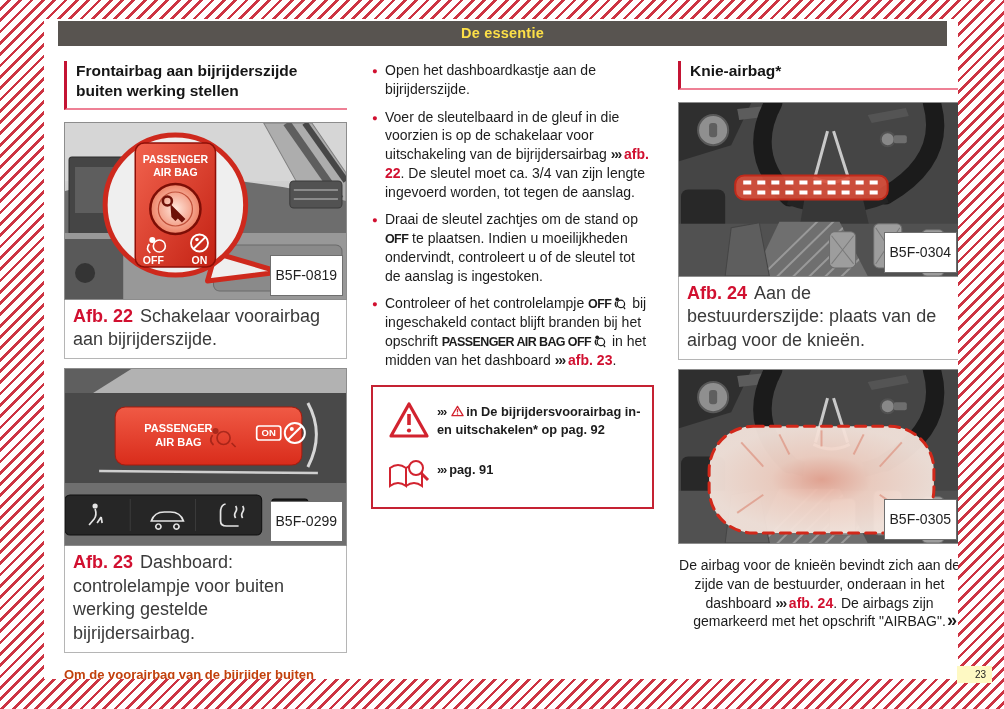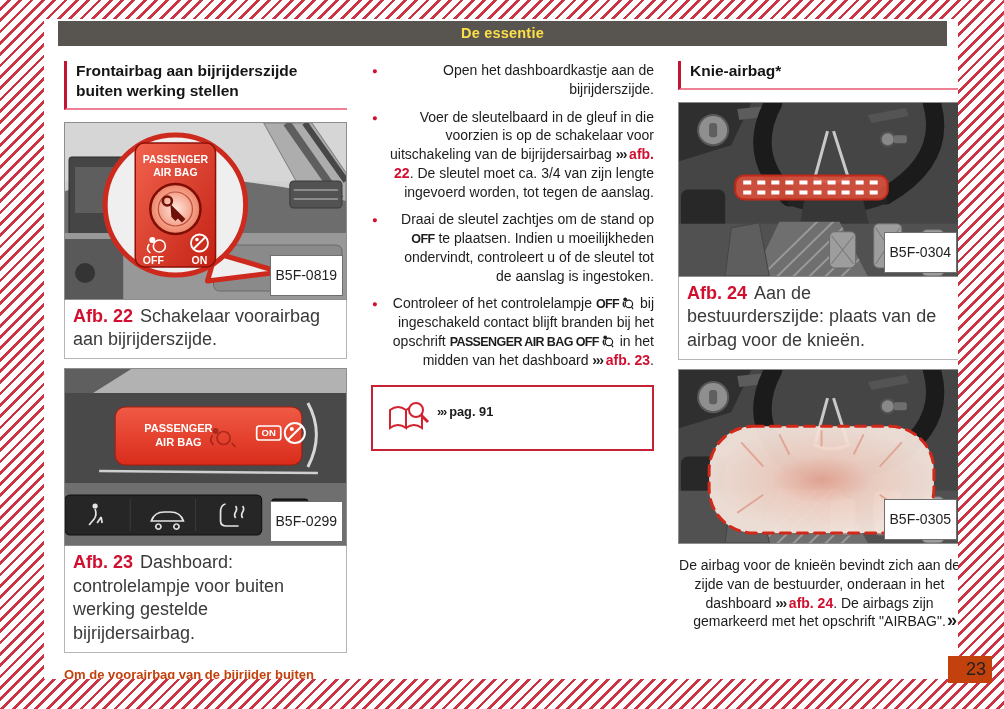--- a/index.html
+++ b/index.html
@@ -40,38 +40,38 @@
   .fig-cap{
     border:1px solid #b5b5b5;margin-top:-1px;background:#fff;
     padding:5px 12px 7px 8px;font-size:18px;line-height:1.3;color:#3a3a3a;
   }
   .fig-label{color:#d11030;font-weight:bold;margin-right:7px;}
 
   
   .proc-heading{font-weight:bold;font-size:13px;margin:13px 0 10px 0;color:#c2410c;}
   .bullet{display:flex;margin:0 0 9px 0;}
   .dot{flex:none;width:13px;color:#d11030;font-size:9.5px;line-height:19px;padding-left:1px;}
-  .btext{flex:1;text-align:right;}
+  .btext{flex:1;}
   .arr{font-weight:bold;letter-spacing:-1.2px;margin-right:3px;color:#1c1c1c;}
   .ref{color:#d11030;font-weight:bold;}
   .ind{font-weight:bold;font-size:12.5px;letter-spacing:-.6px;}
   .abicon{width:13px;height:14px;vertical-align:-2px;margin:0 2px 0 2px;}
 
   
   .warn-box{border:2.5px solid #c52233;margin-top:16px;padding:13px 10px 15px 8px;}
   .warn-row{display:flex;align-items:flex-start;}
   .warn-row + .warn-row{margin-top:18px;}
   .warn-icon{flex:none;width:56px;display:flex;justify-content:center;}
   .warn-text{font-weight:bold;font-size:12.8px;line-height:1.38;padding-top:3px;}
 
   .para{margin-top:12px;text-align:center;}
   .continuation{position:absolute;right:1px;top:591px;font-size:18px;font-weight:bold;color:#1c1c1c;}
   .page-number{
-    position:absolute;right:12px;bottom:26px;background:#c2410c;
-    padding:3px 6px 3px 18px;font-size:18px;color:#222;z-index:3;
+    position:absolute;right:12px;bottom:26px;background:#fef9c3;
+    padding:3px 6px 3px 18px;font-size:10px;color:#222;z-index:3;
   }
   svg text{font-family:"Liberation Sans",sans-serif;}
 </style>
 </head>
 <body>
 
 <div class="page">
   <div class="header-bar">De essentie</div>
 
   <div class="columns">
@@ -237,20 +237,34 @@
               <circle cx="4.5" cy="3.5" r="2" fill="#1c1c1c"></circle>
               <path d="M3.5,6 q-2.5,3 0.5,6" stroke="#1c1c1c" stroke-width="1.4" fill="none"></path>
               <circle cx="8.5" cy="8.5" r="4" stroke="#1c1c1c" stroke-width="1.3" fill="none"></circle>
               <path d="M11.5,12 l1.5,2" stroke="#1c1c1c" stroke-width="1.3"></path>
             </svg><span> in het midden van het dashboard </span><span class="arr">›››</span><span class="ref">afb. 23</span><span>.</span></span>
       </div>
 
       <div class="warn-box">
         <div class="warn-row">
           <span class="warn-icon">
+            <svg width="44" height="40" viewBox="0 0 44 40">
+              <path d="M22,4 L40,36 L4,36 Z" fill="none" stroke="#d2232f" stroke-width="3.2" stroke-linejoin="round"></path>
+              <line x1="22" y1="14" x2="22" y2="25" stroke="#d2232f" stroke-width="3.6"></line>
+              <circle cx="22" cy="30.5" r="2.1" fill="#d2232f"></circle>
+            </svg>
+          </span>
+          <span class="warn-text"><span class="arr">›››</span><svg class="abicon" viewBox="0 0 14 13">
+                <path d="M7,1.5 L13,11.5 L1,11.5 Z" fill="none" stroke="#d2232f" stroke-width="1.4" stroke-linejoin="round"></path>
+                <line x1="7" y1="4.5" x2="7" y2="8" stroke="#d2232f" stroke-width="1.4"></line>
+                <circle cx="7" cy="9.8" r="0.8" fill="#d2232f"></circle>
+              </svg><span>in De bijrijdersvoorairbag in- en uitschakelen* op pag. 92</span></span>
+        </div>
+        <div class="warn-row">
+          <span class="warn-icon">
             <svg width="46" height="34" viewBox="0 0 46 34">
               <path d="M4,10 Q12,4 20,10 L20,28 Q12,22 4,28 Z" fill="none" stroke="#d2232f" stroke-width="2"></path>
               <path d="M20,10 Q28,4 36,10 L36,28 Q28,22 20,28" fill="none" stroke="#d2232f" stroke-width="2"></path>
               <circle cx="30" cy="10" r="7" fill="#ffffff" stroke="#d2232f" stroke-width="2"></circle>
               <line x1="35" y1="15" x2="42" y2="22" stroke="#d2232f" stroke-width="3"></line>
             </svg>
           </span>
           <span class="warn-text"><span class="arr">›››</span><span>pag. 91</span></span>
         </div>
       </div>

